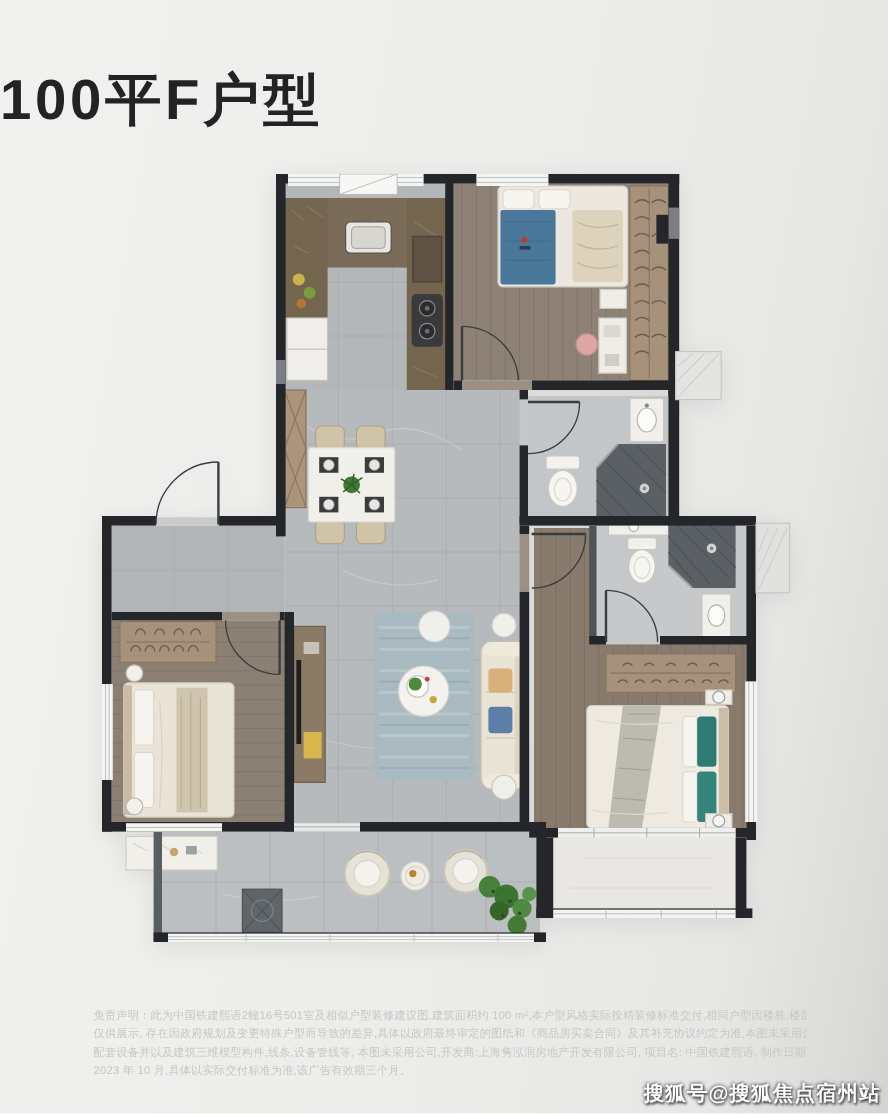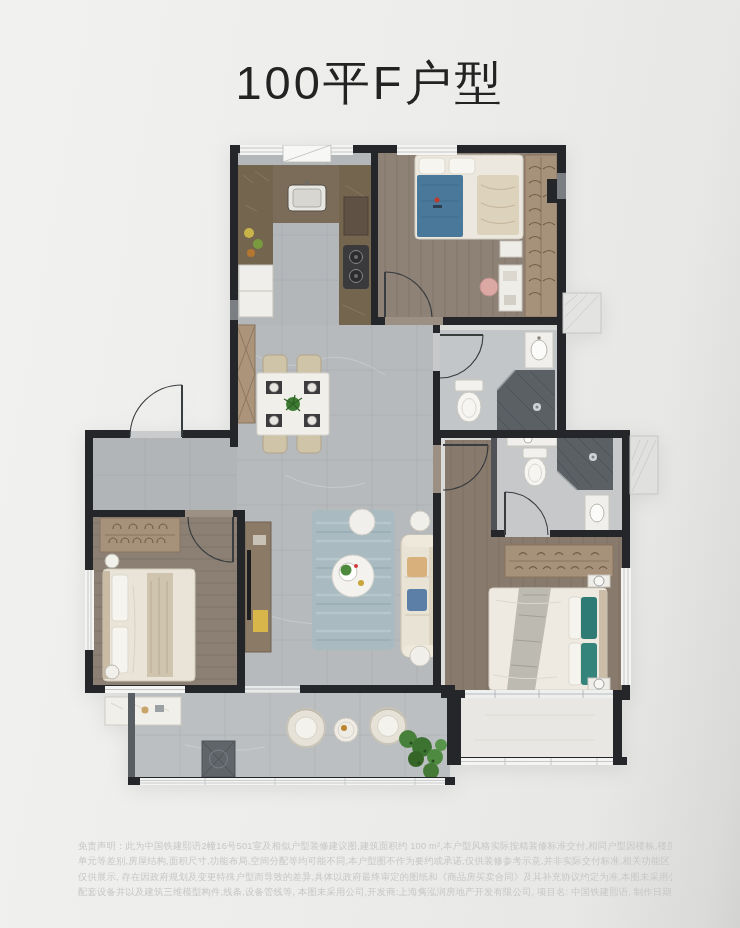--- a/index.html
+++ b/index.html
@@ -1,21 +1,21 @@
 <!DOCTYPE html>
 <html><head>
 <meta charset="utf-8">
 <style>
   html,body{margin:0;padding:0;}
   body{width:740px;height:928px;overflow:hidden;
        font-family:"Liberation Sans","DejaVu Sans",sans-serif;}
   .page{position:relative;width:740px;height:928px;
         background:linear-gradient(100deg,#f1f1f0 0%,#ececeb 55%,#e7e7e6 82%,#dadad9 96%,#d3d3d2 100%);}
-  .title{position:absolute;left:0;top:52px;width:100%;text-align:center;
-         font-size:47px;font-weight:400;color:#232323;letter-spacing:3px;}
+  .title{position:absolute;left:0;top:52px;width:100%;
+         font-size:47px;font-weight:700;color:#232323;letter-spacing:3px;}
   .plan-wrap{position:absolute;left:85px;top:145px;width:575px;height:660px;}
   .plan-wrap svg{display:block;filter:drop-shadow(0 4px 10px rgba(0,0,0,.08));}
   .disclaimer{position:absolute;left:78px;top:839px;width:594px;
               font-size:9.3px;line-height:15.3px;color:#c7c7c5;letter-spacing:.2px;}
   .disclaimer div{white-space:nowrap;overflow:hidden;}
   .watermark{position:absolute;right:6px;bottom:5px;font-size:17px;font-weight:bold;
              color:#fcfcfc;letter-spacing:1px;
              text-shadow:0 0 3px rgba(70,70,70,.95),1px 1px 2px rgba(60,60,60,.9),-1px -1px 2px rgba(120,120,120,.5);}
 </style>
 </head>
@@ -371,18 +371,19 @@
       <rect x="478" y="148" width="38" height="40" fill="#e3e3e1" stroke="#c6c6c4"></rect>
       <path d="M480,186L514,150M480,172L502,150M480,160L492,150" stroke="#cfcfcd" stroke-width="1"></path>
       <rect x="545" y="291" width="28" height="58" fill="#e0e0de" stroke="#c6c6c4"></rect>
       <path d="M547,347L571,295M547,331L563,295M547,315L555,295" stroke="#cfcfcd" stroke-width="1"></path>
     </g>
   </svg>
   </div>
 
   <div class="disclaimer">
     <div>免责声明：此为中国铁建熙语2幢16号501室及相似户型装修建议图,建筑面积约 100 m²,本户型风格实际按精装修标准交付,相同户型因楼栋,楼层,</div>
-    <div>单元等差别,房屋结构,面积尺寸,功能布局,空间分配等均可能不同,本户型图不作为要约或承诺,仅供装修参考示意,并非实际交付标准,相关功能区</div>
     <div>仅供展示, 存在因政府规划及变更特殊户型而导致的差异,具体以政府最终审定的图纸和《商品房买卖合同》及其补充协议约定为准,本图未采用公司</div>
     <div>配套设备并以及建筑三维模型构件,线条,设备管线等, 本图未采用公司,开发商:上海隽泓润房地产开发有限公司, 项目名: 中国铁建熙语, 制作日期</div>
+    <div>2023 年 10 月,具体以实际交付标准为准,该广告有效期三个月。</div>
   </div>
 
+  <div class="watermark">搜狐号@搜狐焦点宿州站</div>
 </div>
 
 </body></html>

